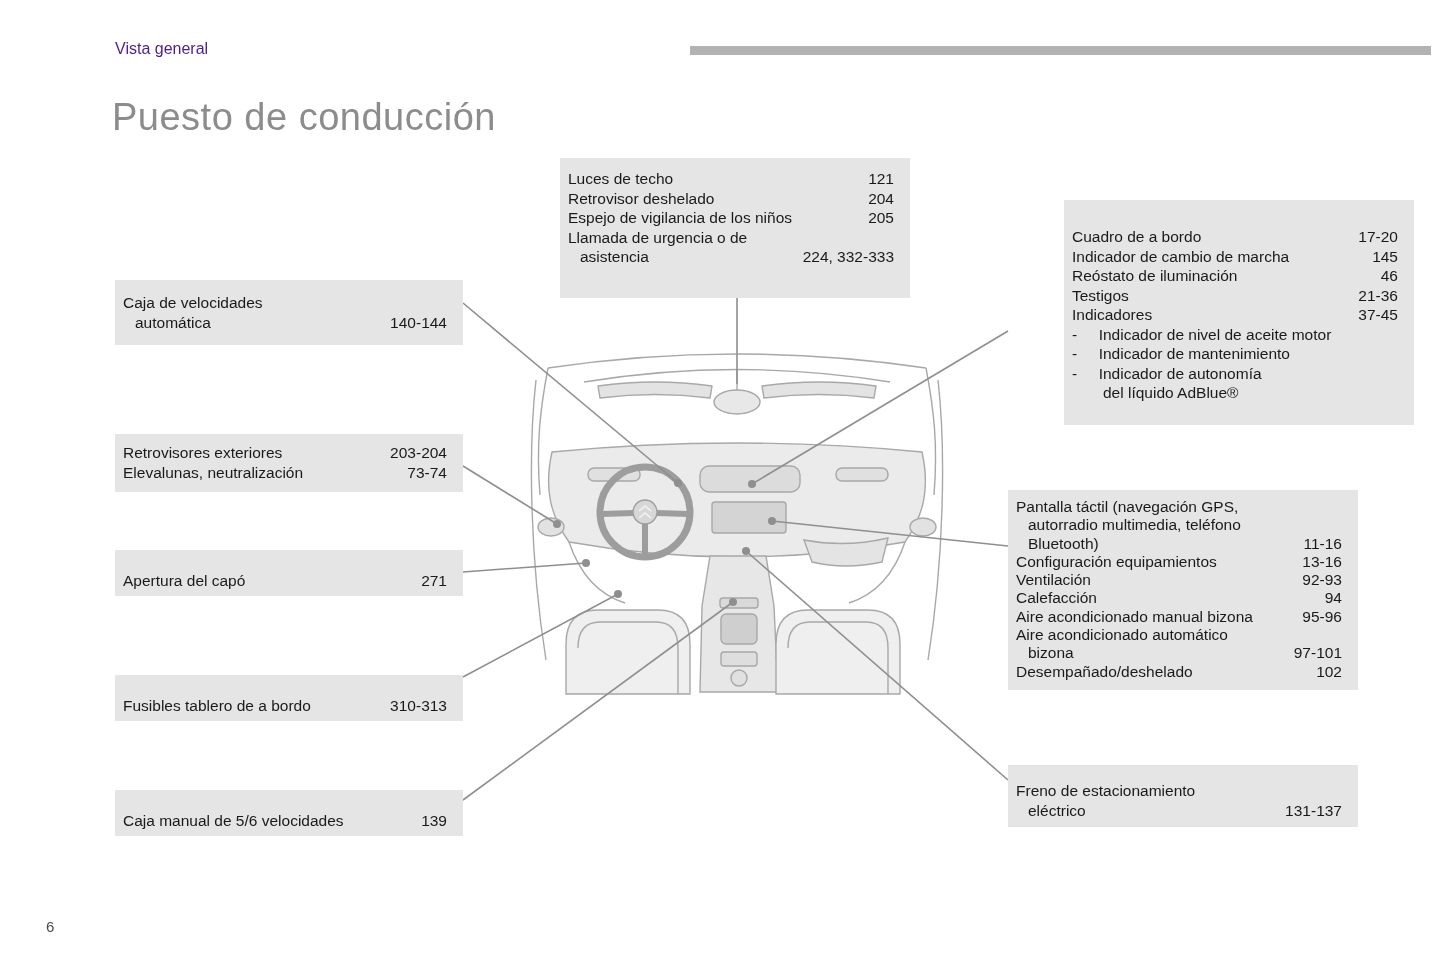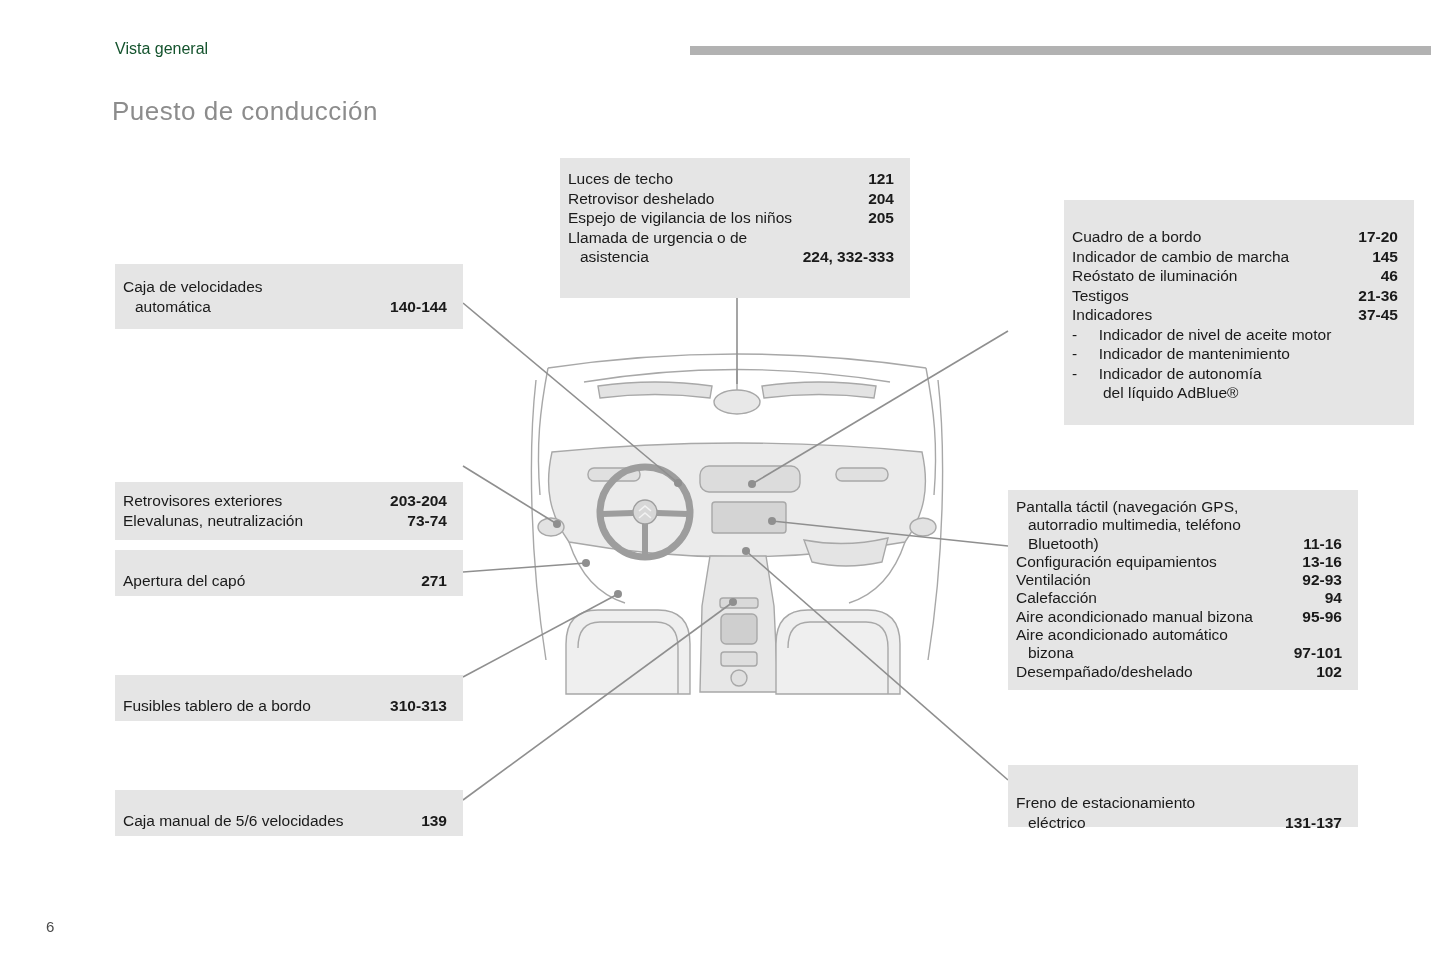--- a/index.html
+++ b/index.html
@@ -6,60 +6,60 @@
   html,body { background:#ffffff; }
   body {
     width:1445px; height:964px;
     position:relative; overflow:hidden;
     font-family:"Liberation Sans","DejaVu Sans",sans-serif;
     color:#1a1a1a;
   }
 
   .section-header {
     position:absolute; left:115px; top:40px;
-    font-size:16px; color:#14532d;
+    font-size:16px; color:#4c1d95;
   }
   .header-bar {
     position:absolute; left:690px; top:46px;
     width:741px; height:9px;
     background:var(--rule,#b2b2b2);
   }
   .page-title {
     position:absolute; left:112px; top:96px;
-    font-size:26px; font-weight:400; color:var(--title,#8c8c8c);
+    font-size:38px; font-weight:400; color:var(--title,#8c8c8c);
     letter-spacing:0.5px;
   }
   .page-number {
     position:absolute; left:46px; top:918px;
     font-size:15px; color:#4a4a4a;
   }
 
   .callout {
     position:absolute;
     background:var(--box_bg,#e5e5e5);
     font-size:15.5px; line-height:19.5px;
     padding:11px 16px 8px 8px;
     z-index:2;
   }
   .row { display:flex; align-items:baseline; }
   .lbl { white-space:pre-wrap; }
-  .pg  { margin-left:auto; padding-left:8px; white-space:nowrap;font-weight:bold; }
+  .pg  { margin-left:auto; padding-left:8px; white-space:nowrap; }
   .ind  { padding-left:12px; }
   .ind2 { padding-left:31px; }
   .vcenter { display:flex; flex-direction:column; justify-content:center; padding-top:16px; padding-bottom:0; }
 
   .box-roof        { left:560px;  top:158px; width:350px; height:140px; }
   .box-cluster     { left:1064px; top:200px; width:350px; height:225px; padding-top:27px; }
-  .box-auto        { left:115px;  top:264px; width:348px; height:65px;  padding-top:13px; }
-  .box-mirrors     { left:115px;  top:434px; width:348px; height:58px;  padding-top:9px;margin-top:48px; }
+  .box-auto        { left:115px;  top:280px; width:348px; height:65px;  padding-top:13px; }
+  .box-mirrors     { left:115px;  top:434px; width:348px; height:58px;  padding-top:9px; }
   .box-bonnet      { left:115px;  top:550px; width:348px; height:46px; }
   .box-fuses       { left:115px;  top:663px; width:348px; height:46px;margin-top:12px; }
   .box-manual      { left:115px;  top:790px; width:348px; height:46px; }
   .box-touch       { left:1008px; top:490px; width:350px; height:200px; padding-top:8px; line-height:18.3px; }
-  .box-brake       { left:1008px; top:765px; width:350px; height:62px;  padding-top:28px; }
+  .box-brake       { left:1008px; top:765px; width:350px; height:62px;  padding-top:16px; }
 
   svg.overlay { position:absolute; left:0; top:0; z-index:1; pointer-events:none; }
 </style>
 </head>
 <body>
 
 <svg class="overlay" width="1445" height="964" viewBox="0 0 1445 964">
 
   <g stroke="#a8a8a8" stroke-width="1.4" fill="none">
 

